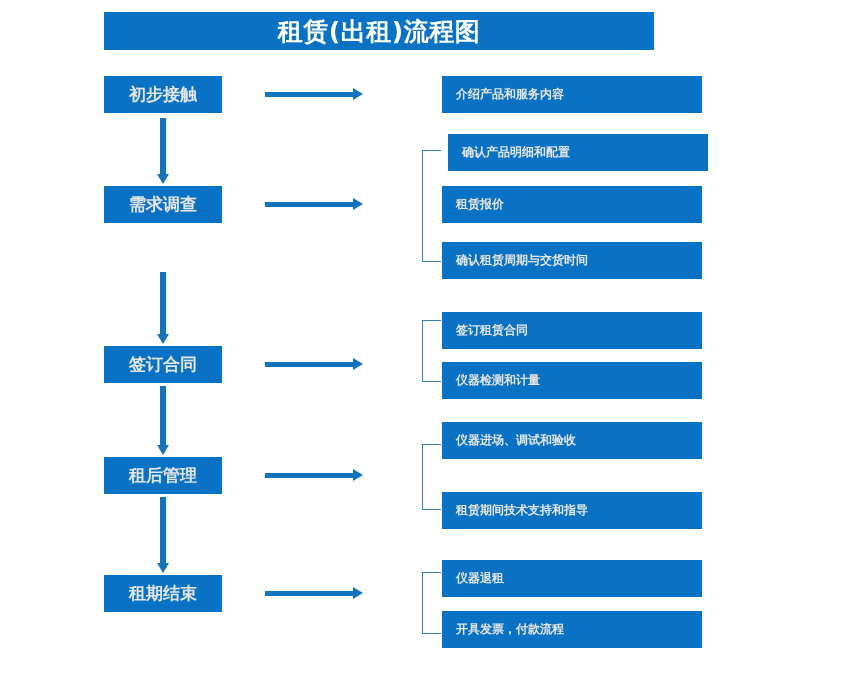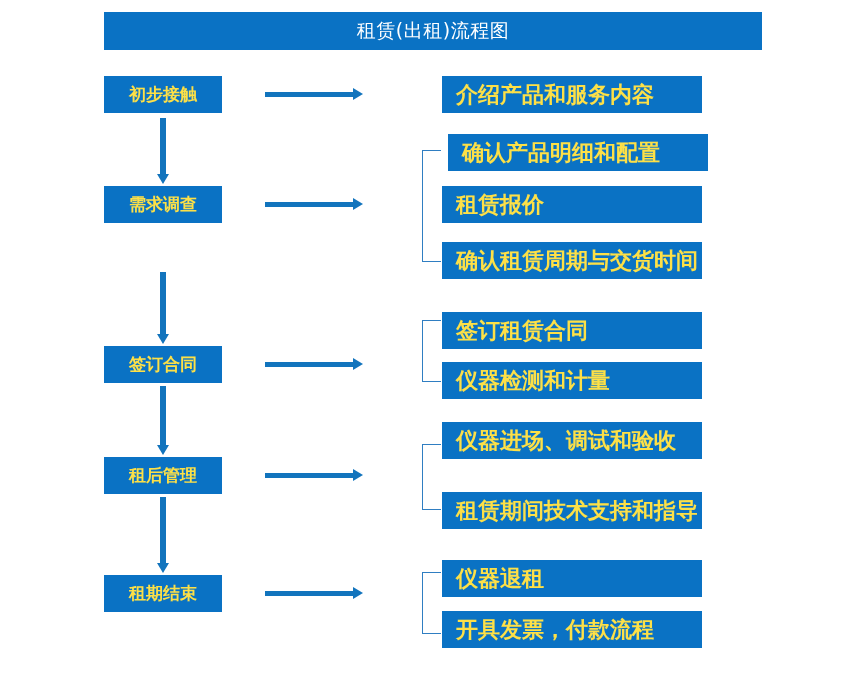--- a/index.html
+++ b/index.html
@@ -16,56 +16,56 @@
     height: 688px;
     background: #ffffff;
     overflow: hidden;
   }
 
   
   .title-bar {
     position: absolute;
     left: 104px;
     top: 12px;
-    width: 658px;
+    width: 550px;
     height: 38px;
     background: #0a72c4;
     color: #ffffff;
     display: flex;
     align-items: center;
     justify-content: center;
-    font-size: 19px;
-    font-weight: normal;
+    font-size: 25px;
+    font-weight: bold;
     letter-spacing: 0.5px;
   }
 
   
   .node {
     position: absolute;
     background: #0a72c4;
-    color: #fde047;
+    color: #e5e5e5;
     display: flex;
     align-items: center;
     font-weight: bold;
     box-sizing: border-box;
   }
   .node.stage {
     left: 104px;
     width: 118px;
     height: 37px;
     justify-content: center;
     font-size: 17px;
   }
   .node.detail {
     left: 442px;
     width: 260px;
     height: 37px;
     justify-content: flex-start;
     padding-left: 14px;
-    font-size: 22px;
+    font-size: 12px;
   }
 
   
   .v-arrow {
     position: absolute;
     left: 157px;
     width: 12px;
   }
   .v-arrow .shaft {
     position: absolute;

